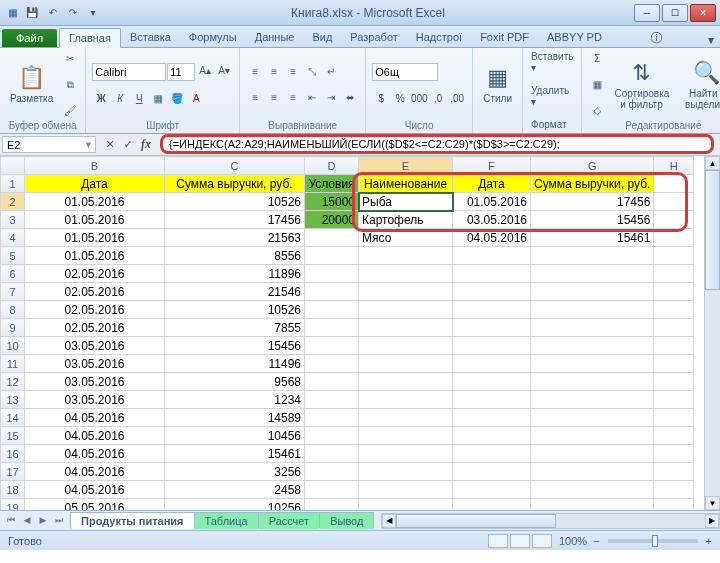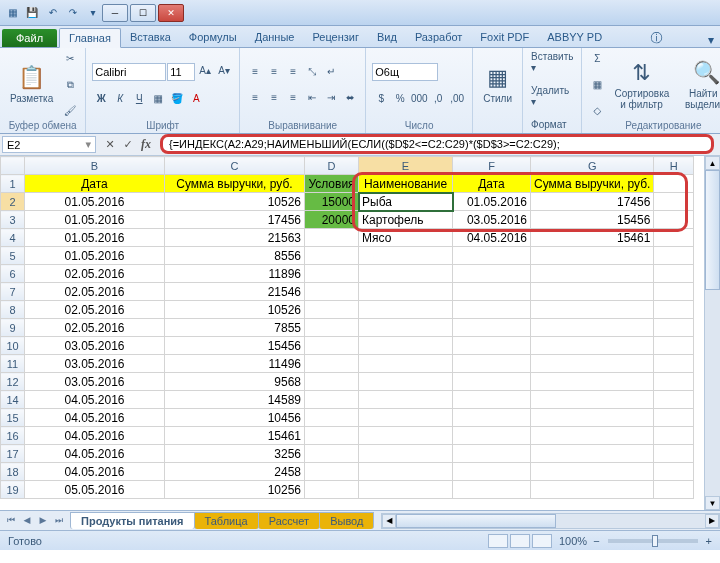--- a/index.html
+++ b/index.html
@@ -56,21 +56,21 @@
 .txt-r { text-align: right; }
 .txt-l { text-align: left; }
 .active-cell { outline: 2px solid #2f6f3a; outline-offset: -1px; }
 
 .red-callout { position: absolute; border: 3px solid #d23a3a; border-radius: 10px; pointer-events: none; }
 
 
 .sheet-bar { height: 20px; background: #e4ecf6; border-top: 1px solid #9fb7d4; display: flex; align-items: center; font-size: 11px; }
 .sheet-nav { display: flex; padding: 0 4px; gap: 2px; }
 .sheet-nav span { width: 14px; text-align: center; color: #5b7798; cursor: pointer; font-size: 9px; }
-.sheet-tab { padding: 2px 10px; background: #eab308; border: 1px solid #9fb7d4; border-bottom: none; border-radius: 0 0 3px 3px; margin-right: -1px; color: #3b5a7a; cursor: pointer; }
+.sheet-tab { padding: 2px 10px; background: #86efac; border: 1px solid #9fb7d4; border-bottom: none; border-radius: 0 0 3px 3px; margin-right: -1px; color: #3b5a7a; cursor: pointer; }
 .sheet-tab.active { background: #fff; font-weight: bold; }
 .hscroll { flex: 1; margin-left: 8px; background: #dde6f1; height: 16px; border: 1px solid #b7c9dd; position: relative; }
 .hscroll .thumb { position: absolute; left: 14px; width: 160px; top: 0; bottom: 0; background: linear-gradient(#eef4fb,#cfdff1); border: 1px solid #9fb7d4; }
 .hscroll .arr { position: absolute; top: 0; bottom: 0; width: 14px; display: flex; align-items: center; justify-content: center; background: #e4ecf6; border: 1px solid #b7c9dd; font-size: 8px; }
 .hscroll .arr.l { left: 0; } .hscroll .arr.r { right: 0; }
 
 
 .status-bar { height: 20px; background: linear-gradient(#dfeaf7,#cfe0f4); border-top: 1px solid #9fb7d4; display: flex; align-items: center; padding: 0 8px; font-size: 11px; color: #3b5a7a; }
 .status-bar .spacer { flex: 1; }
 .view-btn { width: 20px; height: 14px; border: 1px solid #9fb7d4; margin: 0 1px; background: #eef4fb; }
@@ -84,37 +84,38 @@
 <body>
 
 <div class="titlebar">
   <div class="qat">
     <div class="qat-btn">▦</div>
     <div class="qat-btn">💾</div>
     <div class="qat-btn">↶</div>
     <div class="qat-btn">↷</div>
     <div class="qat-btn">▾</div>
   </div>
+  <div class="title-text">Книга8.xlsx - Microsoft Excel</div>
   <div class="win-controls">
     <div class="win-btn">─</div>
     <div class="win-btn">☐</div>
     <div class="win-btn close">✕</div>
   </div>
 </div>
 
 <div class="ribbon-tabs">
   <div class="file-tab">Файл</div>
   <div id="rtabs" style="display: flex;">
       <div class="rtab active">Главная</div>
       <div class="rtab">Вставка</div>
       <div class="rtab">Формулы</div>
       <div class="rtab">Данные</div>
-      <div class="rtab">Рецензиг</div>
       <div class="rtab">Вид</div>
       <div class="rtab">Разработ</div>
+      <div class="rtab">Надстрої</div>
       <div class="rtab">Foxit PDF</div>
       <div class="rtab">ABBYY PD</div>
     </div>
   <div class="help-ico">ⓘ</div>
   <div class="help-ico">▾</div>
 </div>
 
 <div class="ribbon">
   <div class="group">
     <div class="group-body">
@@ -395,20 +396,30 @@
           <th class="">12</th>
           <td class="txt-c">03.05.2016</td>
           <td class="txt-r">9568</td>
           <td class=""></td>
           <td class="txt-l"></td>
           <td class="txt-r"></td>
           <td class="txt-r"></td>
           <td class=""></td>
         </tr>
         <tr>
+          <th class="">13</th>
+          <td class="txt-c">03.05.2016</td>
+          <td class="txt-r">1234</td>
+          <td class=""></td>
+          <td class="txt-l"></td>
+          <td class="txt-r"></td>
+          <td class="txt-r"></td>
+          <td class=""></td>
+        </tr>
+        <tr>
           <th class="">14</th>
           <td class="txt-c">04.05.2016</td>
           <td class="txt-r">14589</td>
           <td class=""></td>
           <td class="txt-l"></td>
           <td class="txt-r"></td>
           <td class="txt-r"></td>
           <td class=""></td>
         </tr>
         <tr>

